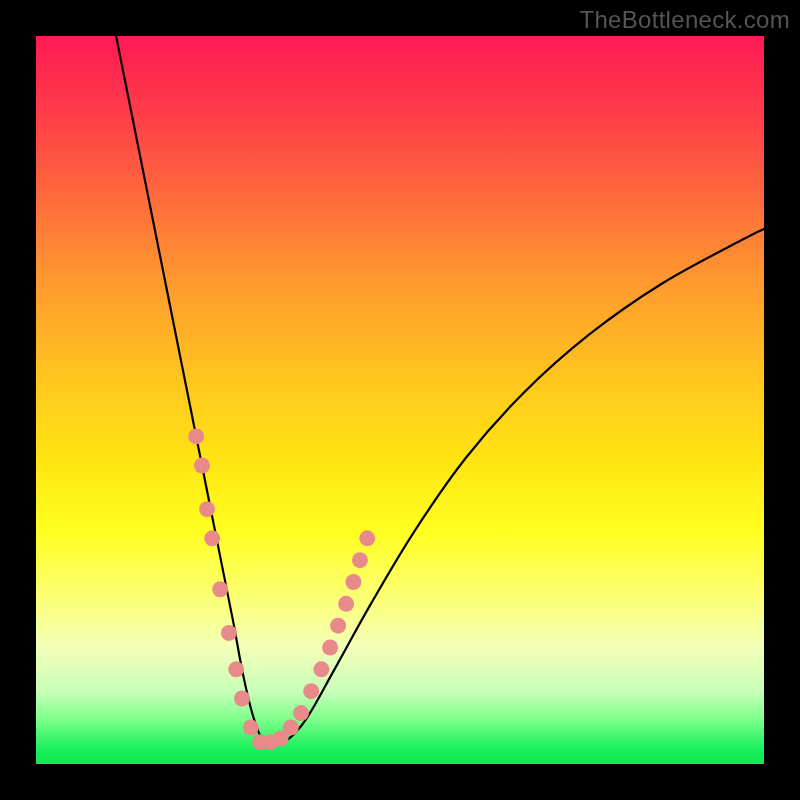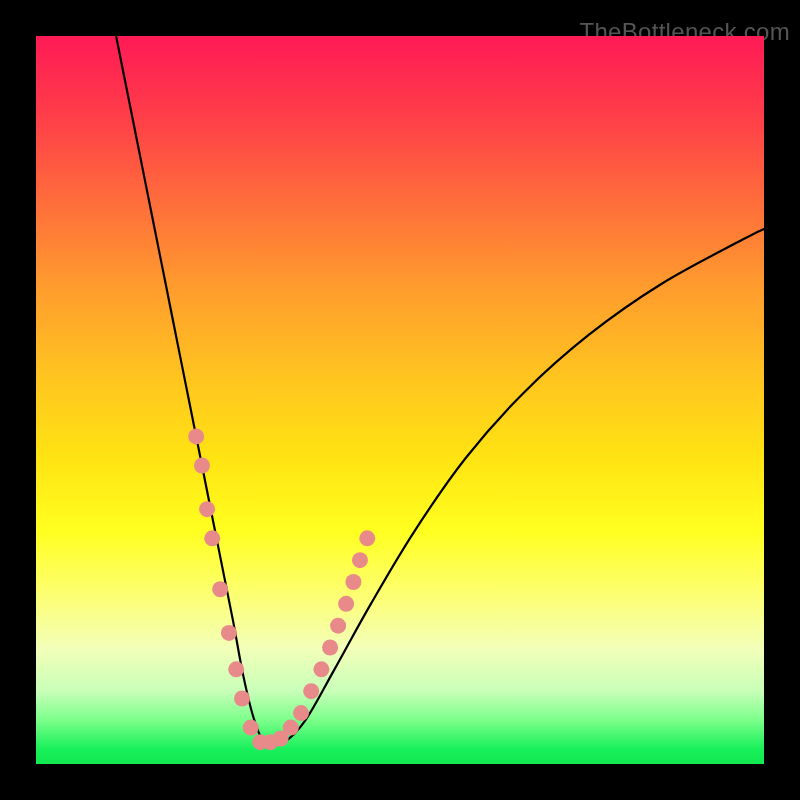--- a/index.html
+++ b/index.html
@@ -42,21 +42,20 @@
   }
   .watermark {
     position: absolute;
     top: 6px;
     right: 10px;
     color: #555;
     font-size: 24px;
     letter-spacing: 0.3px;
     font-weight: 400;
     user-select: none;
-    margin-top: 12px;
   }
   svg.curve {
     position: absolute;
     left: 0; top: 0;
     width: 728px;
     height: 728px;
     pointer-events: none;
   }
 </style>
 </head>

